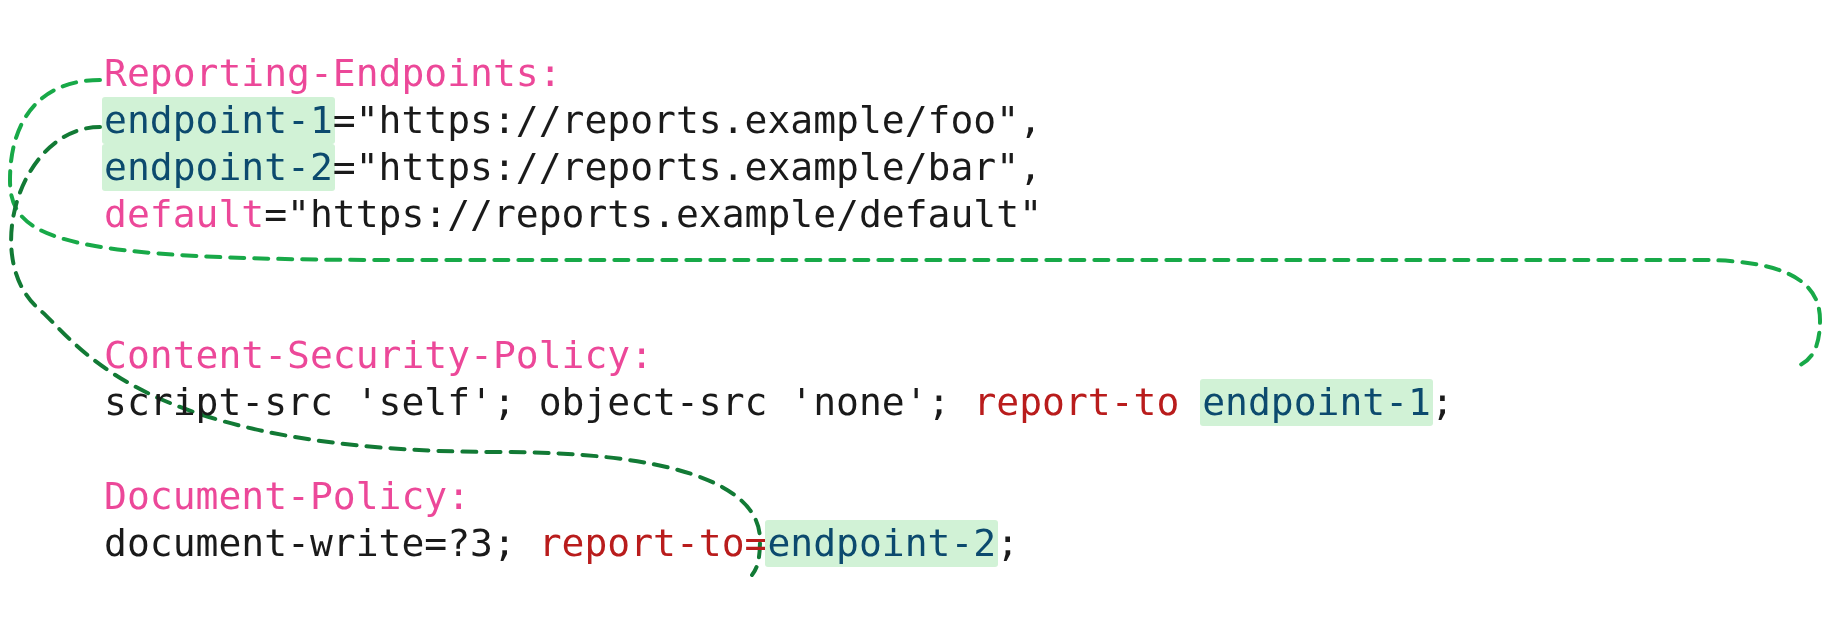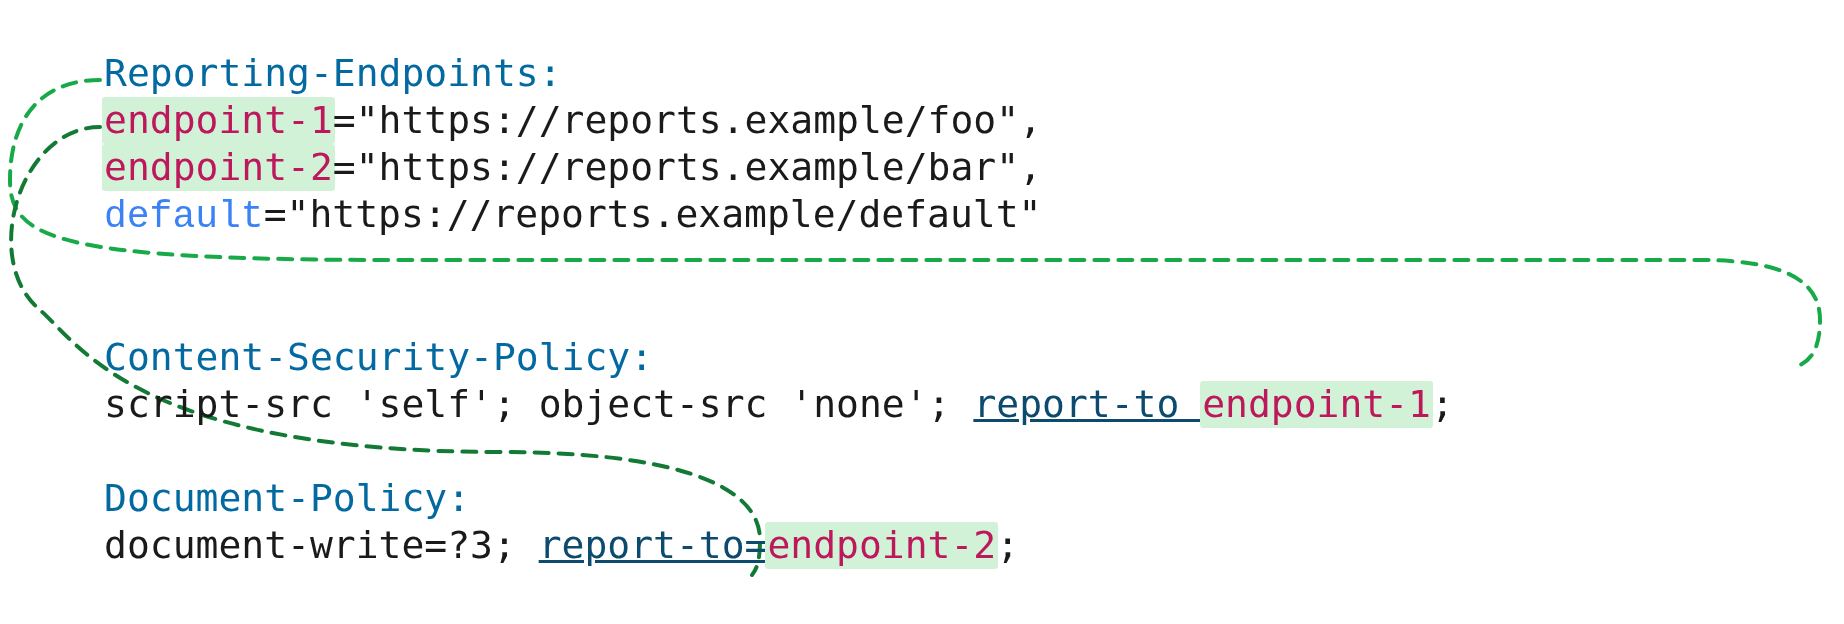--- a/index.html
+++ b/index.html
@@ -18,24 +18,24 @@
     position: relative;
     width: 1844px;
     height: 624px;
   }
   .code {
     position: absolute;
     left: 104px;
     top: 12px;
     white-space: pre;
   }
-  .hdr { color: #0369a1; }
-  .gray { color: #3b82f6; font-family: Liberation Mono, monospace; }
-  .blue { color: #0c4a6e; text-decoration: underline; }
-  .green { color: #be185d; }
+  .hdr { color: #ec4899; }
+  .gray { color: #ec4899; }
+  .blue { color: #b91c1c; }
+  .green { color: #0c4a6e; }
   .hl {
     display: inline-block;
     background: #d1f2d6;
     border-radius: 3px;
     padding: 0 2px;
     margin: 0 -2px;
   }
   svg.arrows {
     position: absolute;
     left: 0;

